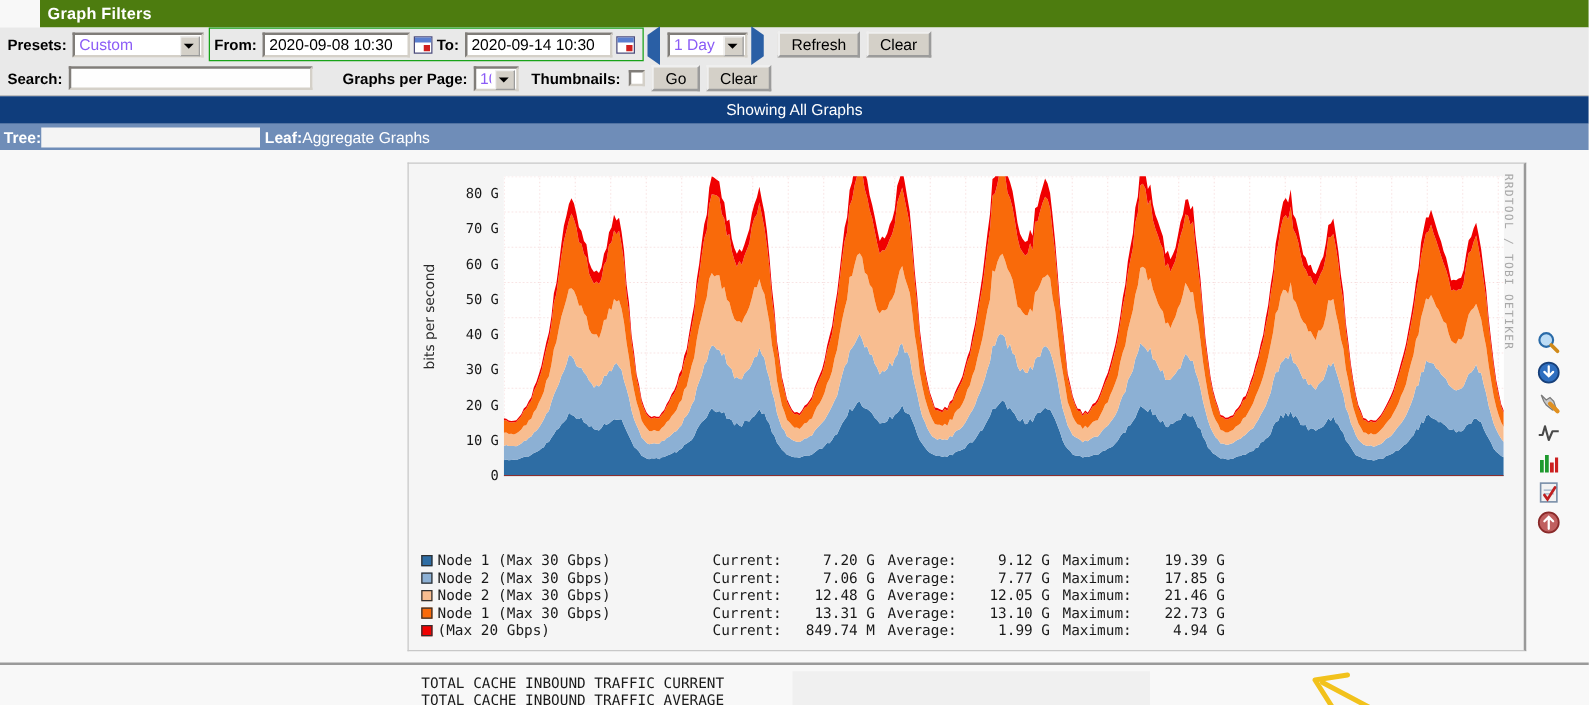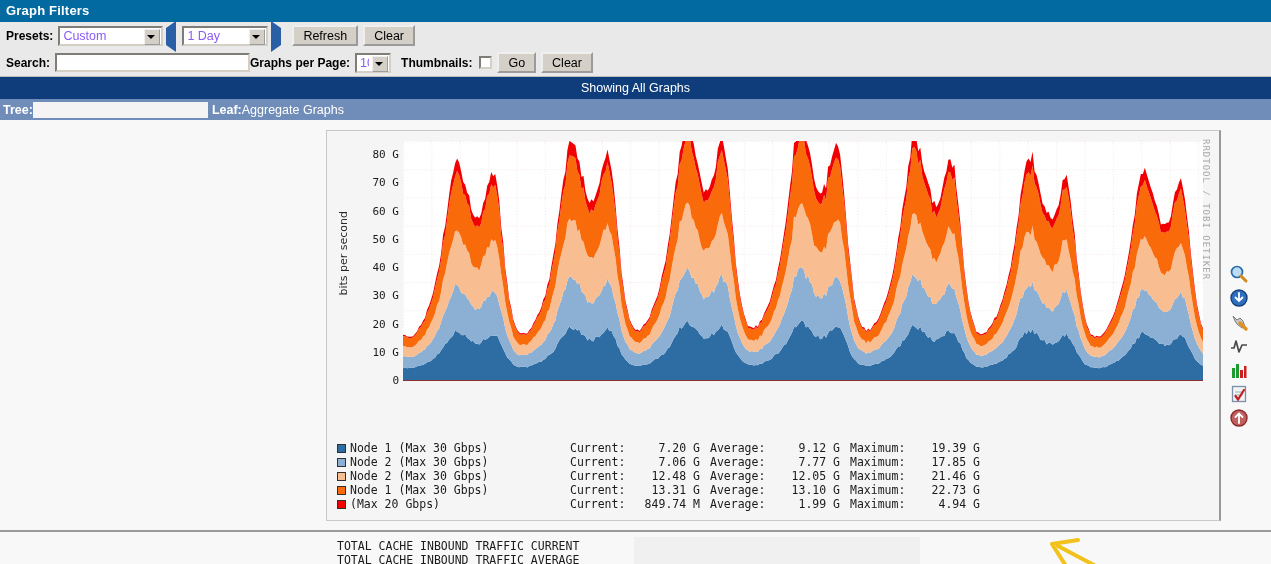--- a/index.html
+++ b/index.html
@@ -7,27 +7,28 @@
     margin: 0; padding: 0;
     width: 1271px; height: 564px;
     background: #f8f8f8;
     font-family: "Liberation Sans", sans-serif;
     overflow: hidden;
   }
 
   
   .titlebar {
     height: 22px;
-    background: #0369a1;
+    background: #4d7c0f;
     color: #ffffff;
     font-size: 13px;
     font-weight: bold;
     line-height: 22px;
     padding-left: 6px;
     letter-spacing: .2px;
+    margin-left: 32px;
   }
 
   
   .filter-panel {
     background: #e9e9e9;
     border-bottom: 1px solid #bdbdbd;
     padding: 0;
   }
   .filter-row {
     display: flex;
@@ -333,41 +334,50 @@
 <div class="filter-panel">
 
   <div class="filter-row">
     <span class="flabel">Presets:</span>
     <span class="selwrap">
       <select class="sel" style="width:105px;">
         <option>Custom</option>
       </select>
     </span>
 
+    <div class="greenbox">
+      <span class="flabel">From:</span>
+      <input class="txtin" style="width: 118px;" value="2020-09-08 10:30">
+      <span class="cal-icon"></span>
+
+      <span class="flabel">To:</span>
+      <input class="txtin" style="width: 118px;" value="2020-09-14 10:30">
+      <span class="cal-icon"></span>
+    </div>
 
     <span class="arrow-btn">
       <span class="arrow-left"></span>
     </span>
     <span class="selwrap">
-      <select class="sel" style="width:86px;">
+      <select class="sel" style="width:64px;">
         <option>1 Day</option>
       </select>
     </span>
     <span class="arrow-btn">
       <span class="arrow-right"></span>
     </span>
 
     <button class="btn">Refresh</button>
     <button class="btn">Clear</button>
   </div>
 
   <div class="filter-row">
     <span class="flabel">Search:</span>
     <input class="search-input" placeholder="" style="">
-    <span class="flabel" style="margin-left:0;">Graphs per Page:</span>
+    <span class="flabel" style="margin-left:24px;">Graphs per Page:</span>
     <span class="selwrap">
       <select class="sel" style="width:36px;">
         <option>10</option>
       </select>
     </span>
     <span class="flabel" style="margin-left:10px;">Thumbnails:</span>
     <span class="chk"></span>
     <button class="btn">Go</button>
     <button class="btn">Clear</button>
   </div>

